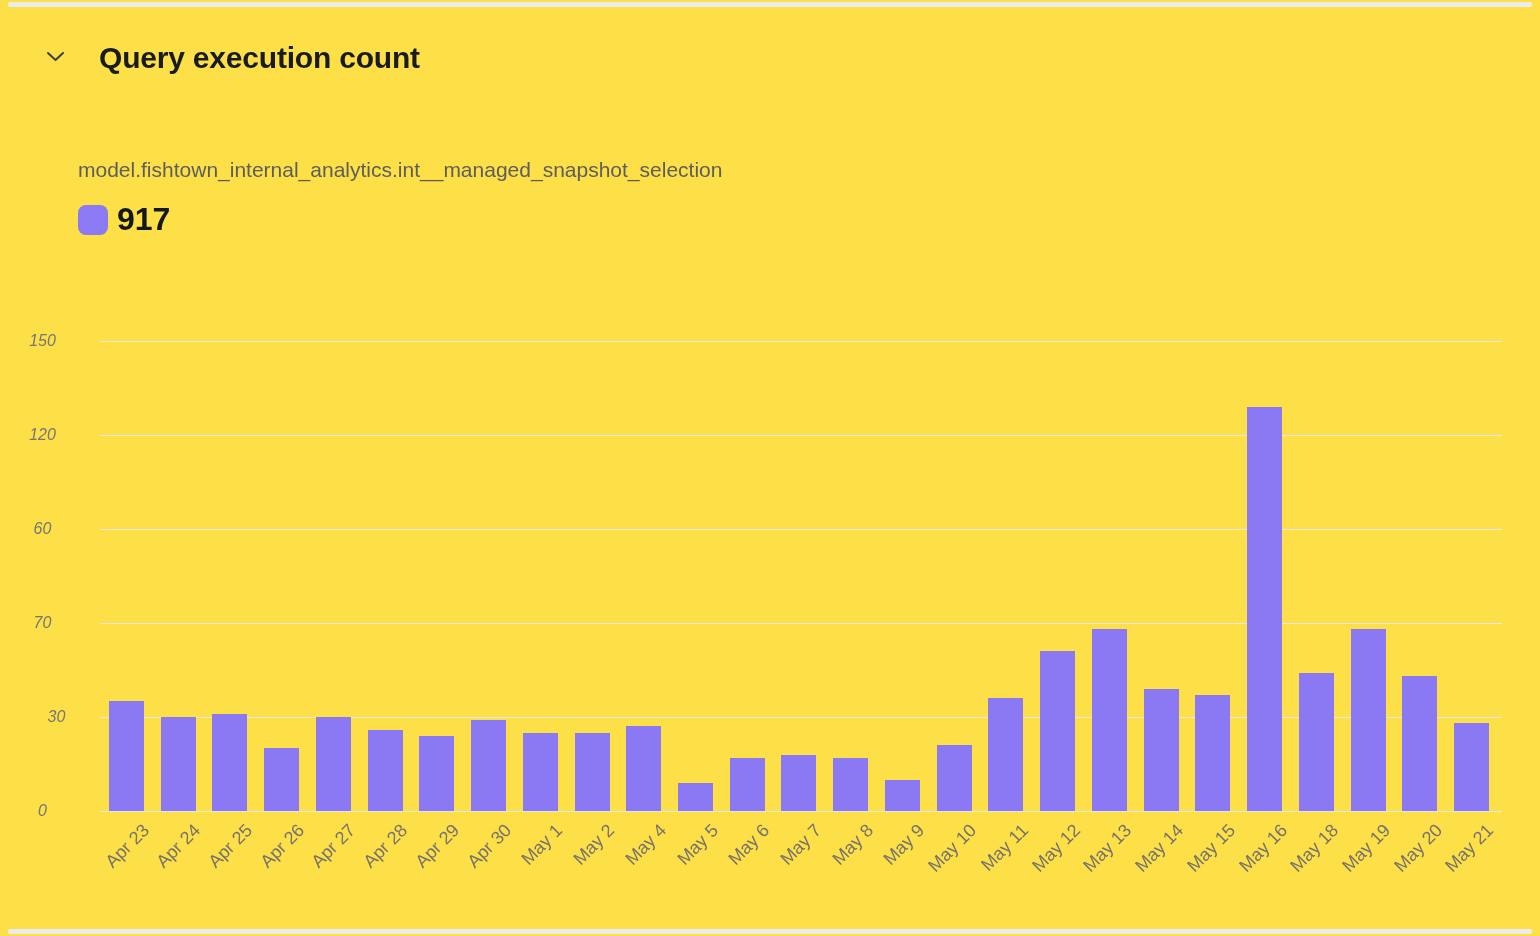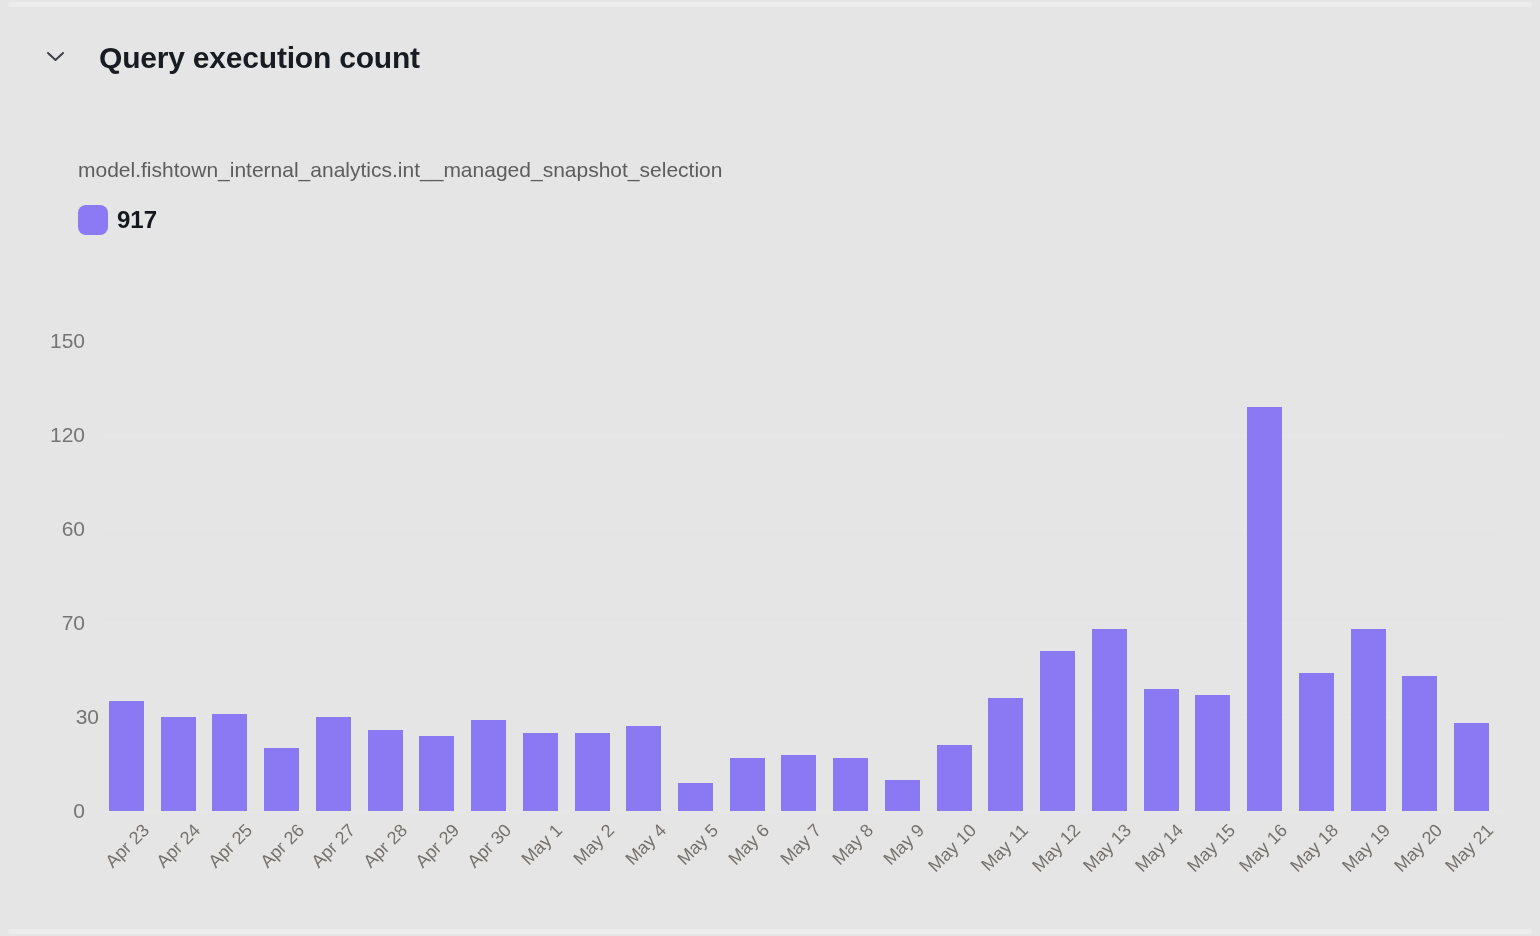--- a/index.html
+++ b/index.html
@@ -2,21 +2,21 @@
 <html><head>
 <meta charset="utf-8">
 <style>
   * { margin: 0; padding: 0; box-sizing: border-box; }
   html, body { background: #ffffff; }
   body {
     font-family: "Liberation Sans", "DejaVu Sans", sans-serif;
     width: 1540px; height: 936px; position: relative; overflow: hidden;
     color: #1a1d23;
   }
-  .page { position: absolute; inset: 0; background: #e5e5e5; }
+  .page { position: absolute; inset: 0; background: #fde047; }
 
   .rule { position: absolute; left: 8px; right: 8px; height: 5px; background: #ececec; border-radius: 2px; }
   .rule.top { top: 2px; }
   .rule.bottom { top: 929px; }
 
   .chevron {
     position: absolute; left: 44px; top: 47px; width: 22px; height: 18px;
     display: flex; align-items: center; justify-content: center; cursor: pointer;
   }
   .panel-title {
@@ -30,29 +30,29 @@
   }
   .legend-row {
     position: absolute; left: 78px; top: 204px; height: 31px;
     display: flex; align-items: center; gap: 9px; cursor: pointer;
   }
   .legend-swatch {
     width: 30px; height: 30px; border-radius: 8px; background: #8c7af4;
     flex: 0 0 auto;
   }
   .legend-total {
-    font-size: 24px; font-weight: 700; color: #14171c; line-height: 31px;
+    font-size: 32px; font-weight: 700; color: #14171c; line-height: 31px;
   }
 
   
   .chart-wrap { position: absolute; left: 0; top: 341px; width: 1540px; height: 470px; }
   .gridline { position: absolute; left: 100px; width: 1402px; height: 1px; background: #e7e7e7; }
   .ytick {
-    position: absolute; left: 0; width: 85px; text-align: right;
-    font-size: 21px; line-height: 22px; color: #757575;
+    position: absolute; left: 0; width: 85px; text-align: center;
+    font-size: 16px; line-height: 22px; color: #757575; font-style: italic;
   }
   .bar {
     position: absolute; width: 35px; background: #8b79f3; cursor: pointer;
   }
   .xtick {
     position: absolute; width: 110px; top: 479px; text-align: right;
     font-size: 18px; line-height: 20px; color: #75716d; white-space: nowrap;
     transform: rotate(-45deg); transform-origin: 100% 0;
   }
 </style>

